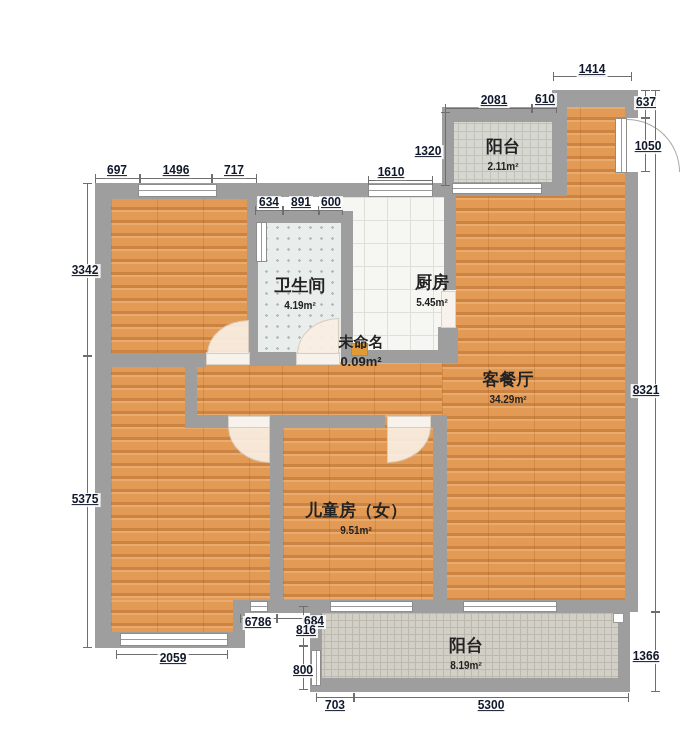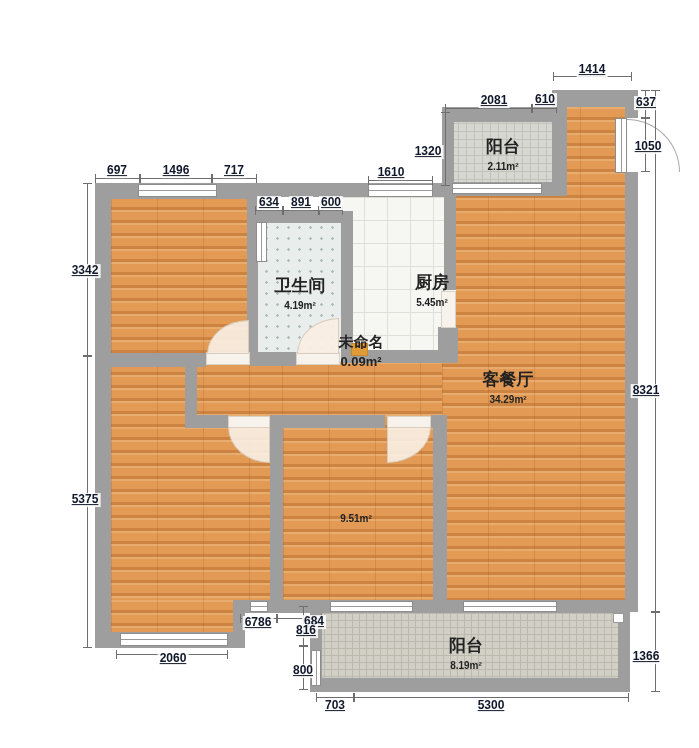--- a/index.html
+++ b/index.html
@@ -148,20 +148,21 @@
   </div>
   <div class="abs rlabel small" style="left:361px;top:351px;">
     <div class="rname">未命名</div>
     <div class="rarea">0.09m²</div>
   </div>
   <div class="abs rlabel" style="left:508px;top:388px;">
     <div class="rname">客餐厅</div>
     <div class="rarea">34.29m²</div>
   </div>
   <div class="abs rlabel" style="left:356px;top:519px;">
+    <div class="rname">儿童房（女）</div>
     <div class="rarea">9.51m²</div>
   </div>
   <div class="abs rlabel" style="left:466px;top:654px;">
     <div class="rname">阳台</div>
     <div class="rarea">8.19m²</div>
   </div>
 
   <div class="abs dimh" style="left:95px;top:174px;width:45px;"></div>
   <div class="abs dimh" style="left:140px;top:174px;width:72px;"></div>
   <div class="abs dimh" style="left:212px;top:174px;width:45px;"></div>
@@ -197,21 +198,21 @@
   <div class="abs dlabel" style="left:428px;top:152px;">1320</div>
   <div class="abs dlabel" style="left:494px;top:101px;">2081</div>
   <div class="abs dlabel" style="left:545px;top:100px;">610</div>
   <div class="abs dlabel" style="left:592px;top:70px;">1414</div>
   <div class="abs dlabel" style="left:646px;top:103px;">637</div>
   <div class="abs dlabel" style="left:648px;top:147px;">1050</div>
   <div class="abs dlabel" style="left:646px;top:391px;">8321</div>
   <div class="abs dlabel" style="left:646px;top:657px;">1366</div>
   <div class="abs dlabel" style="left:85px;top:271px;">3342</div>
   <div class="abs dlabel" style="left:85px;top:500px;">5375</div>
-  <div class="abs dlabel" style="left:173px;top:659px;">2060</div>
+  <div class="abs dlabel" style="left:173px;top:659px;">2059</div>
   <div class="abs dlabel" style="left:258px;top:623px;">6786</div>
   <div class="abs dlabel" style="left:314px;top:622px;">684</div>
   <div class="abs dlabel" style="left:306px;top:631px;">816</div>
   <div class="abs dlabel" style="left:303px;top:671px;">800</div>
   <div class="abs dlabel" style="left:335px;top:706px;">703</div>
   <div class="abs dlabel" style="left:491px;top:706px;">5300</div>
 
 </div>
 
 </body></html>

